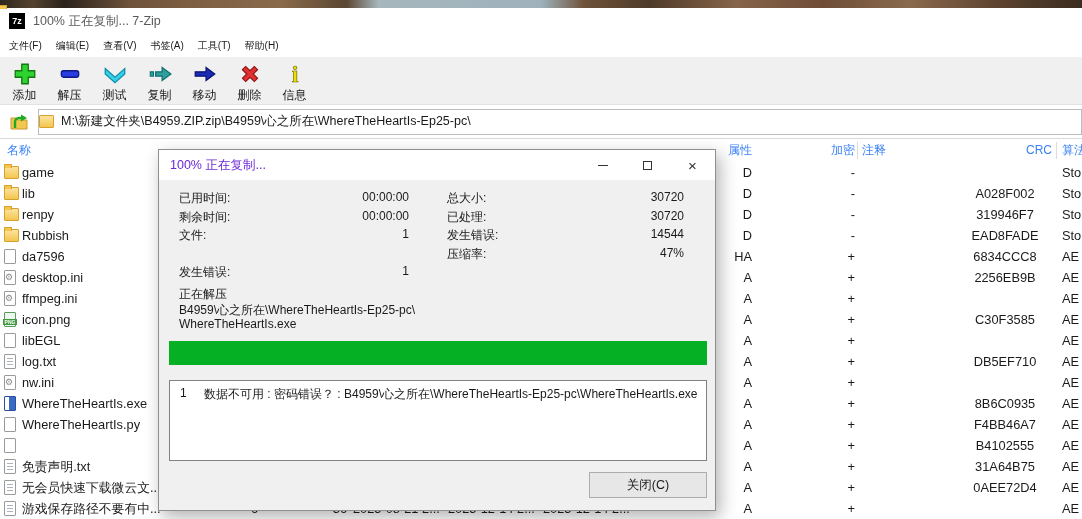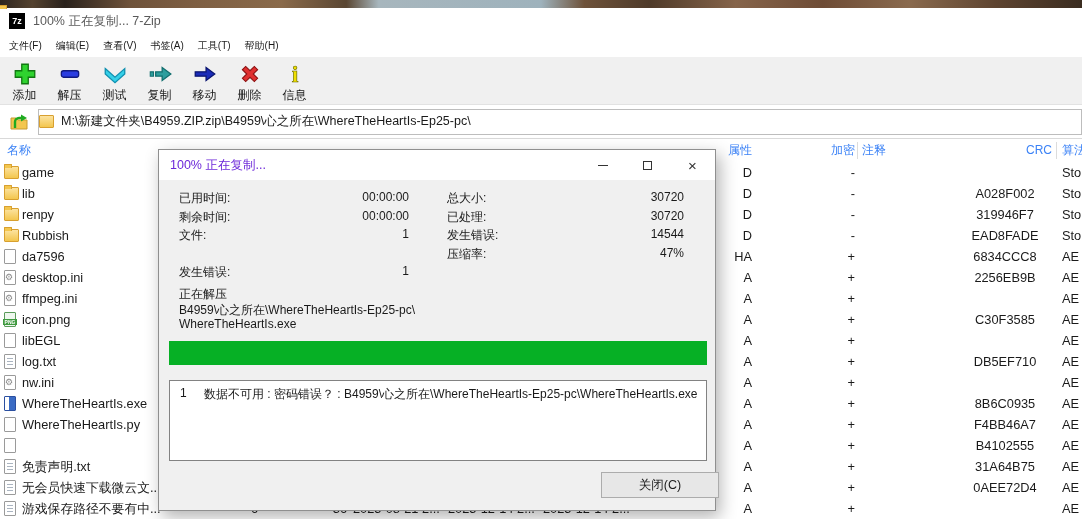--- a/index.html
+++ b/index.html
@@ -93,21 +93,21 @@
   #statsR { position:absolute; left:288px; top:40px; width:237px; }
   .dstatus { position:absolute; left:20px; top:136px; }
   .dpath { position:absolute; left:20px; top:154px; line-height:13.5px; white-space:nowrap; }
   .dprog { position:absolute; left:10px; top:191px; width:538px; height:24px; background:#e6e6e6; }
   .dprog-fill { height:100%; background:#06b025; }
   .derrbox { position:absolute; left:10px; top:230px; width:538px; height:81px; background:#fff;
     border:1px solid #828282; overflow:hidden; }
   .derr-num { position:absolute; left:10px; top:5px; }
   .derr-text { position:absolute; left:34px; top:5px; white-space:nowrap; }
   .dclose { position:absolute; left:430px; top:322px; width:118px; height:26px; background:#e7e7e7;
-    border:1px solid #acacac; font-size:12.5px; display:flex; align-items:center; justify-content:center;margin-left:12px; }
+    border:1px solid #acacac; font-size:12.5px; display:flex; align-items:center; justify-content:center; }
 </style>
 </head>
 <body>
 
 <div id="wallpaper"></div>
 
 <div id="app">
 
   <div class="titlebar">
     <span class="logo">7z</span>

